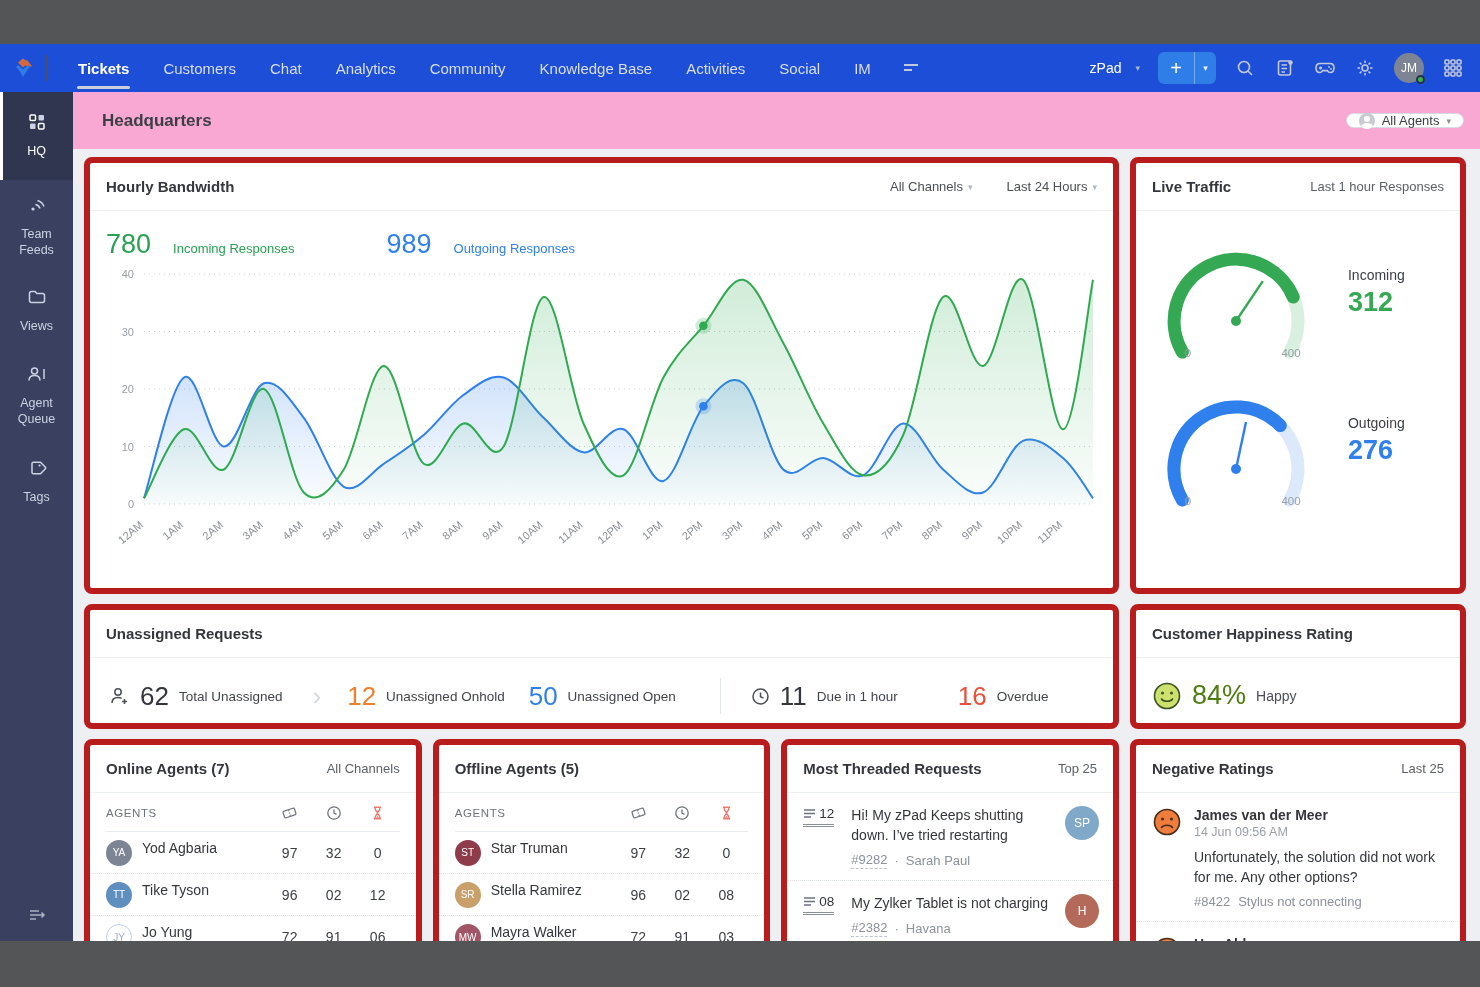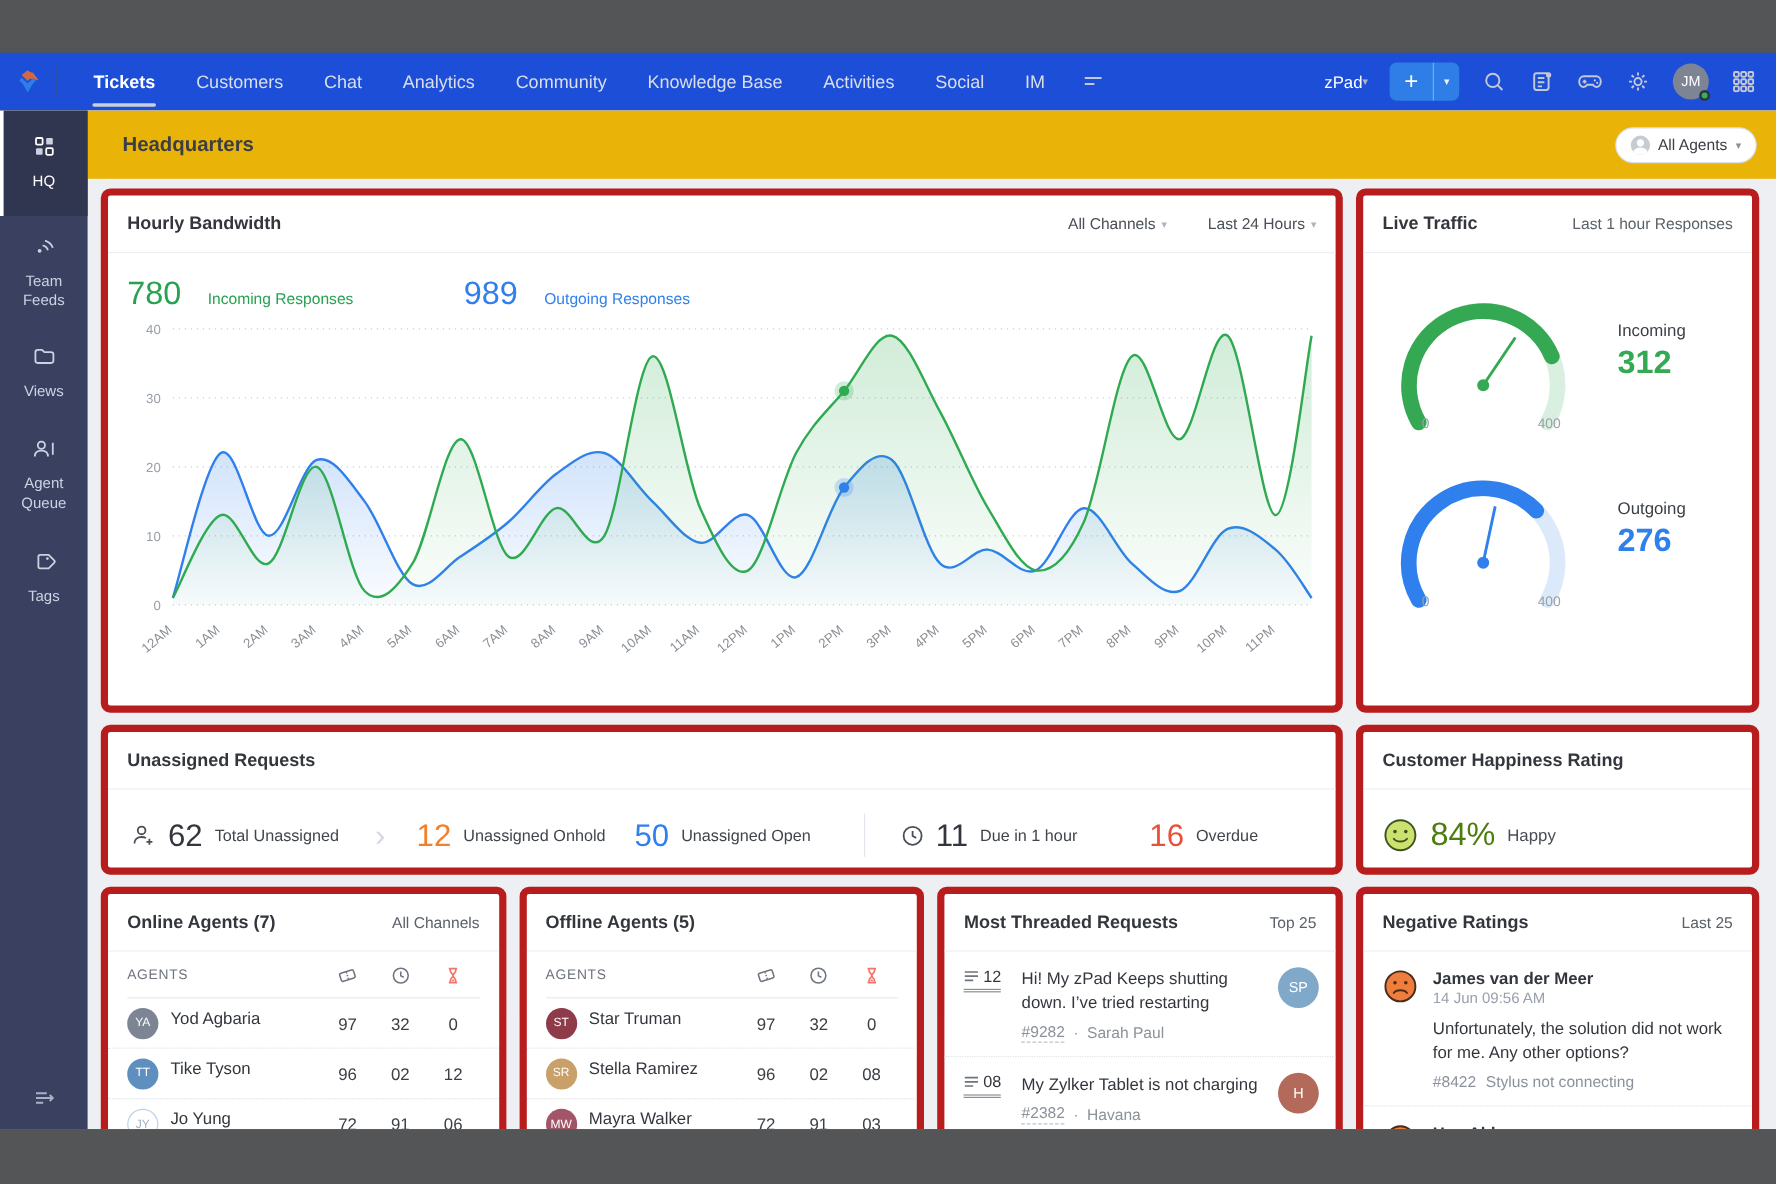--- a/index.html
+++ b/index.html
@@ -12,21 +12,21 @@
   
   .topnav { height:48px; background:#1d4ed8; display:flex; align-items:center; flex:none; color:#dde1ec; }
   .logo-wrap { width:46px; display:flex; justify-content:center; align-items:center; }
   .nav-divider { width:1px; height:26px; background:#4a5068; margin-right:14px; }
   .nav-tabs { display:flex; align-items:center; height:100%; }
   .nav-tab { position:relative; height:100%; display:flex; align-items:center; padding:0 17px; font-size:15px; color:#d9deea; cursor:pointer; white-space:nowrap; }
   .nav-tab.active { color:#ffffff; font-weight:bold; }
   .nav-tab.active::after { content:""; position:absolute; left:16px; right:16px; bottom:3px; height:3px; border-radius:2px; background:#c9cfdb; }
   .nav-more { padding:0 14px; display:flex; align-items:center; cursor:pointer; }
   .nav-right { margin-left:auto; display:flex; align-items:center; gap:18px; padding-right:16px; }
-  .dept { display:flex; align-items:center; gap:0; font-size:14px; color:#fff; cursor:pointer; }
+  .dept { display:flex; align-items:center; gap:14px; font-size:14px; color:#fff; cursor:pointer; }
   .caret { font-size:9px; color:#aeb4c4; }
   .add-split { display:flex; height:32px; border-radius:6px; overflow:hidden; background:#2f7ee8; }
   .add-split .plus { width:36px; display:flex; align-items:center; justify-content:center; color:#fff; font-size:20px; cursor:pointer; }
   .add-split .dd { width:22px; display:flex; align-items:center; justify-content:center; border-left:1px solid rgba(255,255,255,.35); cursor:pointer; }
   .add-split .dd .caret { color:#eaf1fd; }
   .nav-icon { width:22px; height:22px; display:flex; align-items:center; justify-content:center; cursor:pointer; position:relative; }
   .nav-icon svg { stroke:#c3c9d8; fill:none; stroke-width:1.6; }
   .avatar-nav { width:30px; height:30px; border-radius:50%; background:#7d8594; color:#fff; font-size:12px; display:flex; align-items:center; justify-content:center; position:relative; cursor:pointer; }
   .avatar-nav .status { position:absolute; right:-1px; bottom:-1px; width:9px; height:9px; border-radius:50%; background:#37b24d; border:2px solid #2b3147; }
 
@@ -34,23 +34,23 @@
   .workspace { flex:1; display:flex; overflow:hidden; background:#edeff3; }
   .sidebar { width:73px; background:#3a4160; flex:none; display:flex; flex-direction:column; align-items:stretch; color:#ccd2e2; position:relative; }
   .side-item { padding:15px 3px; display:flex; flex-direction:column; align-items:center; gap:7px; cursor:pointer; text-align:center; font-size:12.5px; line-height:1.3; color:#ccd2e2; }
   .side-item.active { background:#30364f; border-left:3px solid #ffffff; padding-left:0; color:#fff; padding-top:20px; padding-bottom:20px; }
   .side-item svg { stroke:#ccd2e2; fill:none; stroke-width:1.5; }
   .side-item.active svg { stroke:#ffffff; }
   .side-expand { margin-top:auto; padding:14px 0 18px; display:flex; justify-content:center; cursor:pointer; }
   .side-expand svg { stroke:#aab0c4; fill:none; stroke-width:1.6; }
 
   .main { flex:1; display:flex; flex-direction:column; overflow:hidden; }
-  .page-header { height:57px; background:#eab308; display:flex; align-items:center; padding:0 16px 0 29px; flex:none; }
+  .page-header { height:57px; background:#f9a8d4; display:flex; align-items:center; padding:0 16px 0 29px; flex:none; }
   .page-title { font-size:17px; font-weight:bold; color:#3b3f45; }
-  .agents-pill { margin-left:auto; display:flex; align-items:center; gap:7px; border:1px solid #d8dce3; background:#fff; border-radius:16px; height:30px; padding:0 12px; font-size:13px; color:#3c4046; cursor:pointer; }
+  .agents-pill { margin-left:auto; display:flex; align-items:center; gap:7px; border:1px solid #d8dce3; background:#fff; border-radius:16px; height:15px; padding:0 12px; font-size:13px; color:#3c4046; cursor:pointer; }
   .agents-pill .caret { color:#8a8f98; }
   .person-glyph { width:16px; height:16px; border-radius:50%; background:#c6cbd4; position:relative; overflow:hidden; }
   .person-glyph::before { content:""; position:absolute; top:3px; left:5px; width:6px; height:6px; border-radius:50%; background:#fff; }
   .person-glyph::after { content:""; position:absolute; top:10px; left:2px; width:12px; height:8px; border-radius:50%; background:#fff; }
 
   .content { flex:1; display:grid; grid-template-columns:1fr 1fr 1fr 336px; grid-template-rows:437px 125px 260px; gap:10px 11px; padding:8px 14px 0 11px; overflow:hidden; }
   .card { background:#fff; border:6px solid #b91c1c; border-radius:8px; overflow:hidden; }
   .card-head { height:48px; display:flex; align-items:center; padding:0 16px; border-bottom:1px solid #eceff3; }
   .card-title { font-size:15px; font-weight:bold; color:#33373d; }
   .card-head .right { margin-left:auto; display:flex; align-items:center; gap:34px; }

